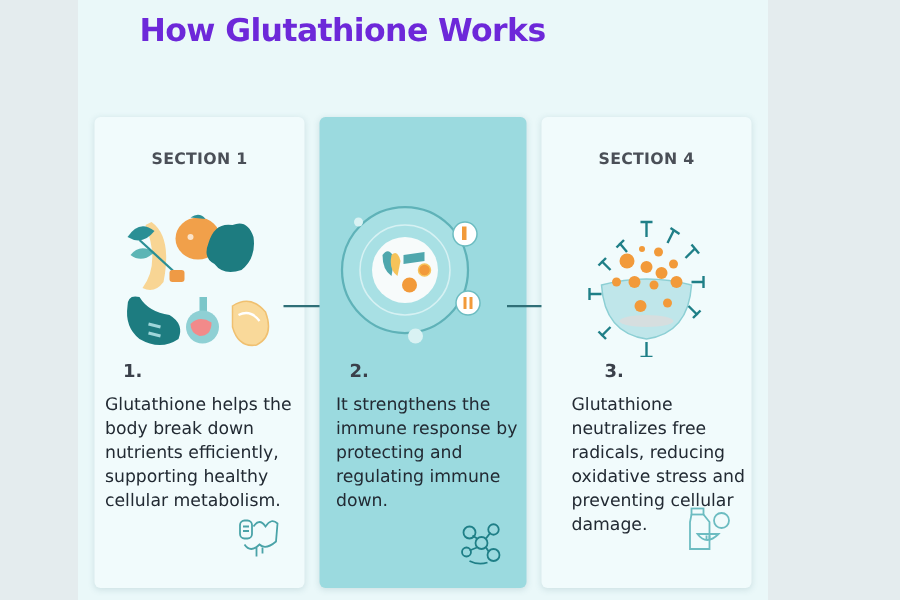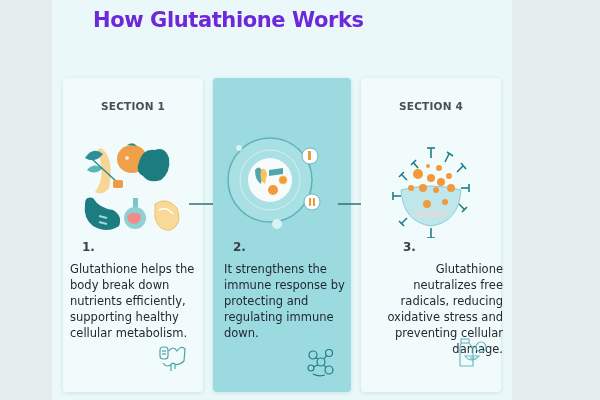--- a/index.html
+++ b/index.html
@@ -36,21 +36,21 @@
     }
     .c1 .num { left:19px; }
     .c2 .num { left:20px; }
     .c3 .num { left:42px; }
     .desc {
       position:absolute; top:183px; font-size:11.5px; line-height:16px; color:#222a33;
       margin:0;
     }
     .c1 .desc { left:7px; width:132px; text-align:left; }
     .c2 .desc { left:11px; width:125px; text-align:left; }
-    .c3 .desc { left:8px; width:134px; text-align:right; }
+    .c3 .desc { left:20px; width:134px; text-align:left; }
     .corner-icon { position:absolute; width:32px; height:32px; }
     .c1 .corner-icon { left:94px; top:263px; }
     .c2 .corner-icon { left:92px; top:268px; }
     .c3 .corner-icon { left:96px; top:258px; }
     .arrow { position:absolute; top:193px; width:40px; height:22px; }
   </style>
 </head>
 <body>
 
 <div class="panel"></div>

